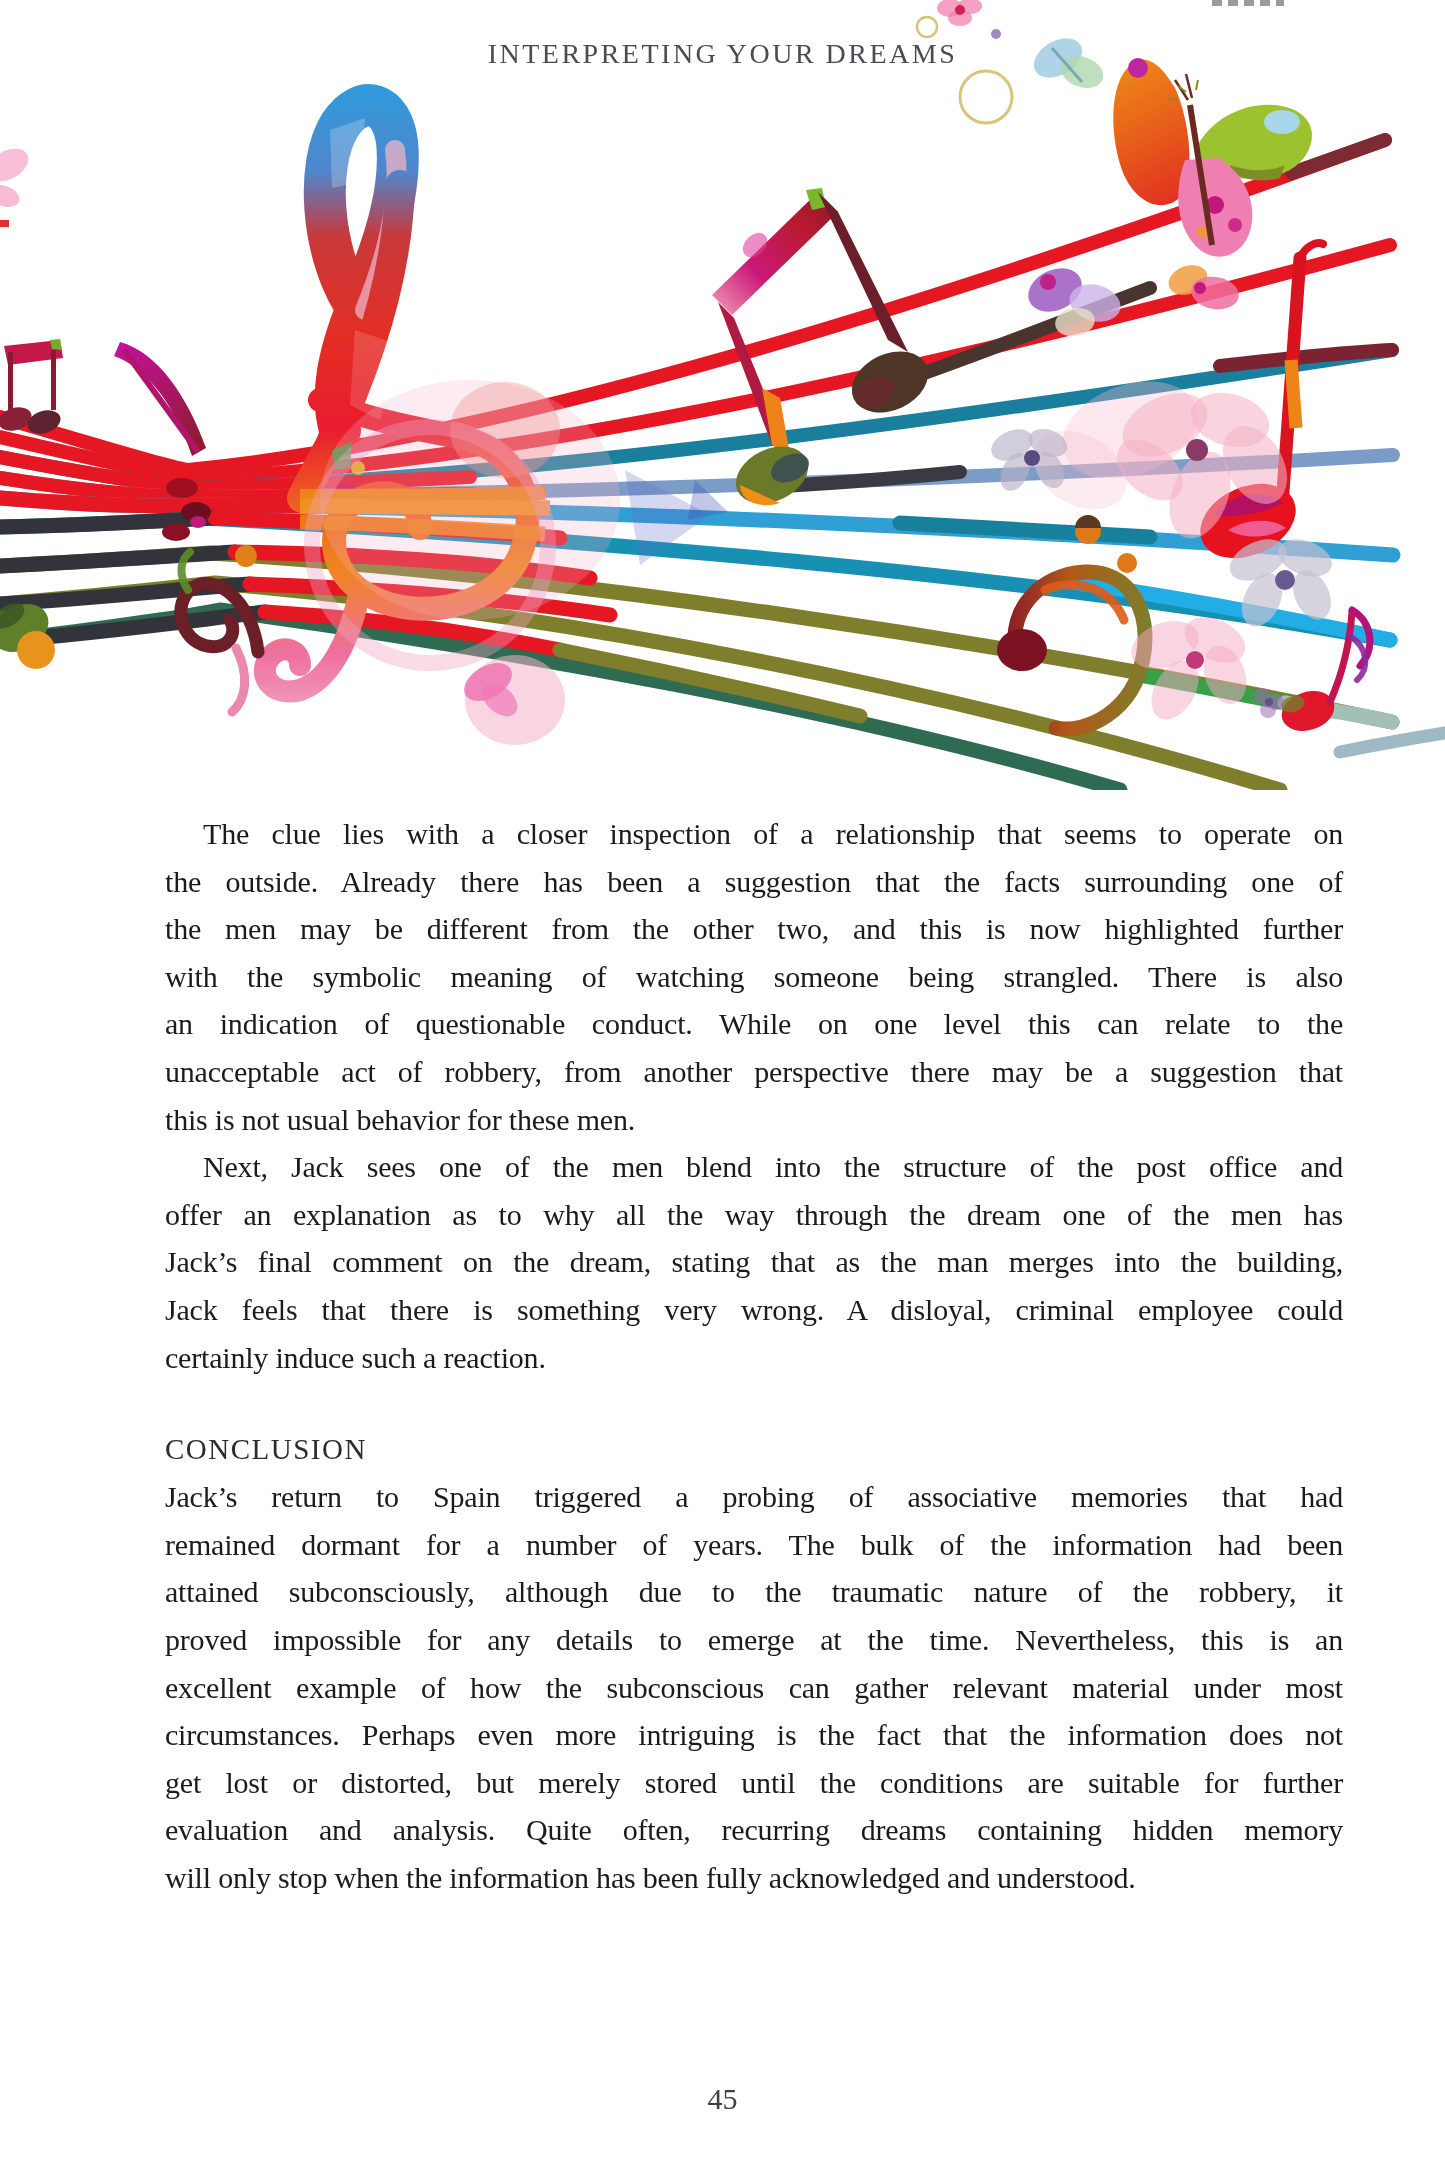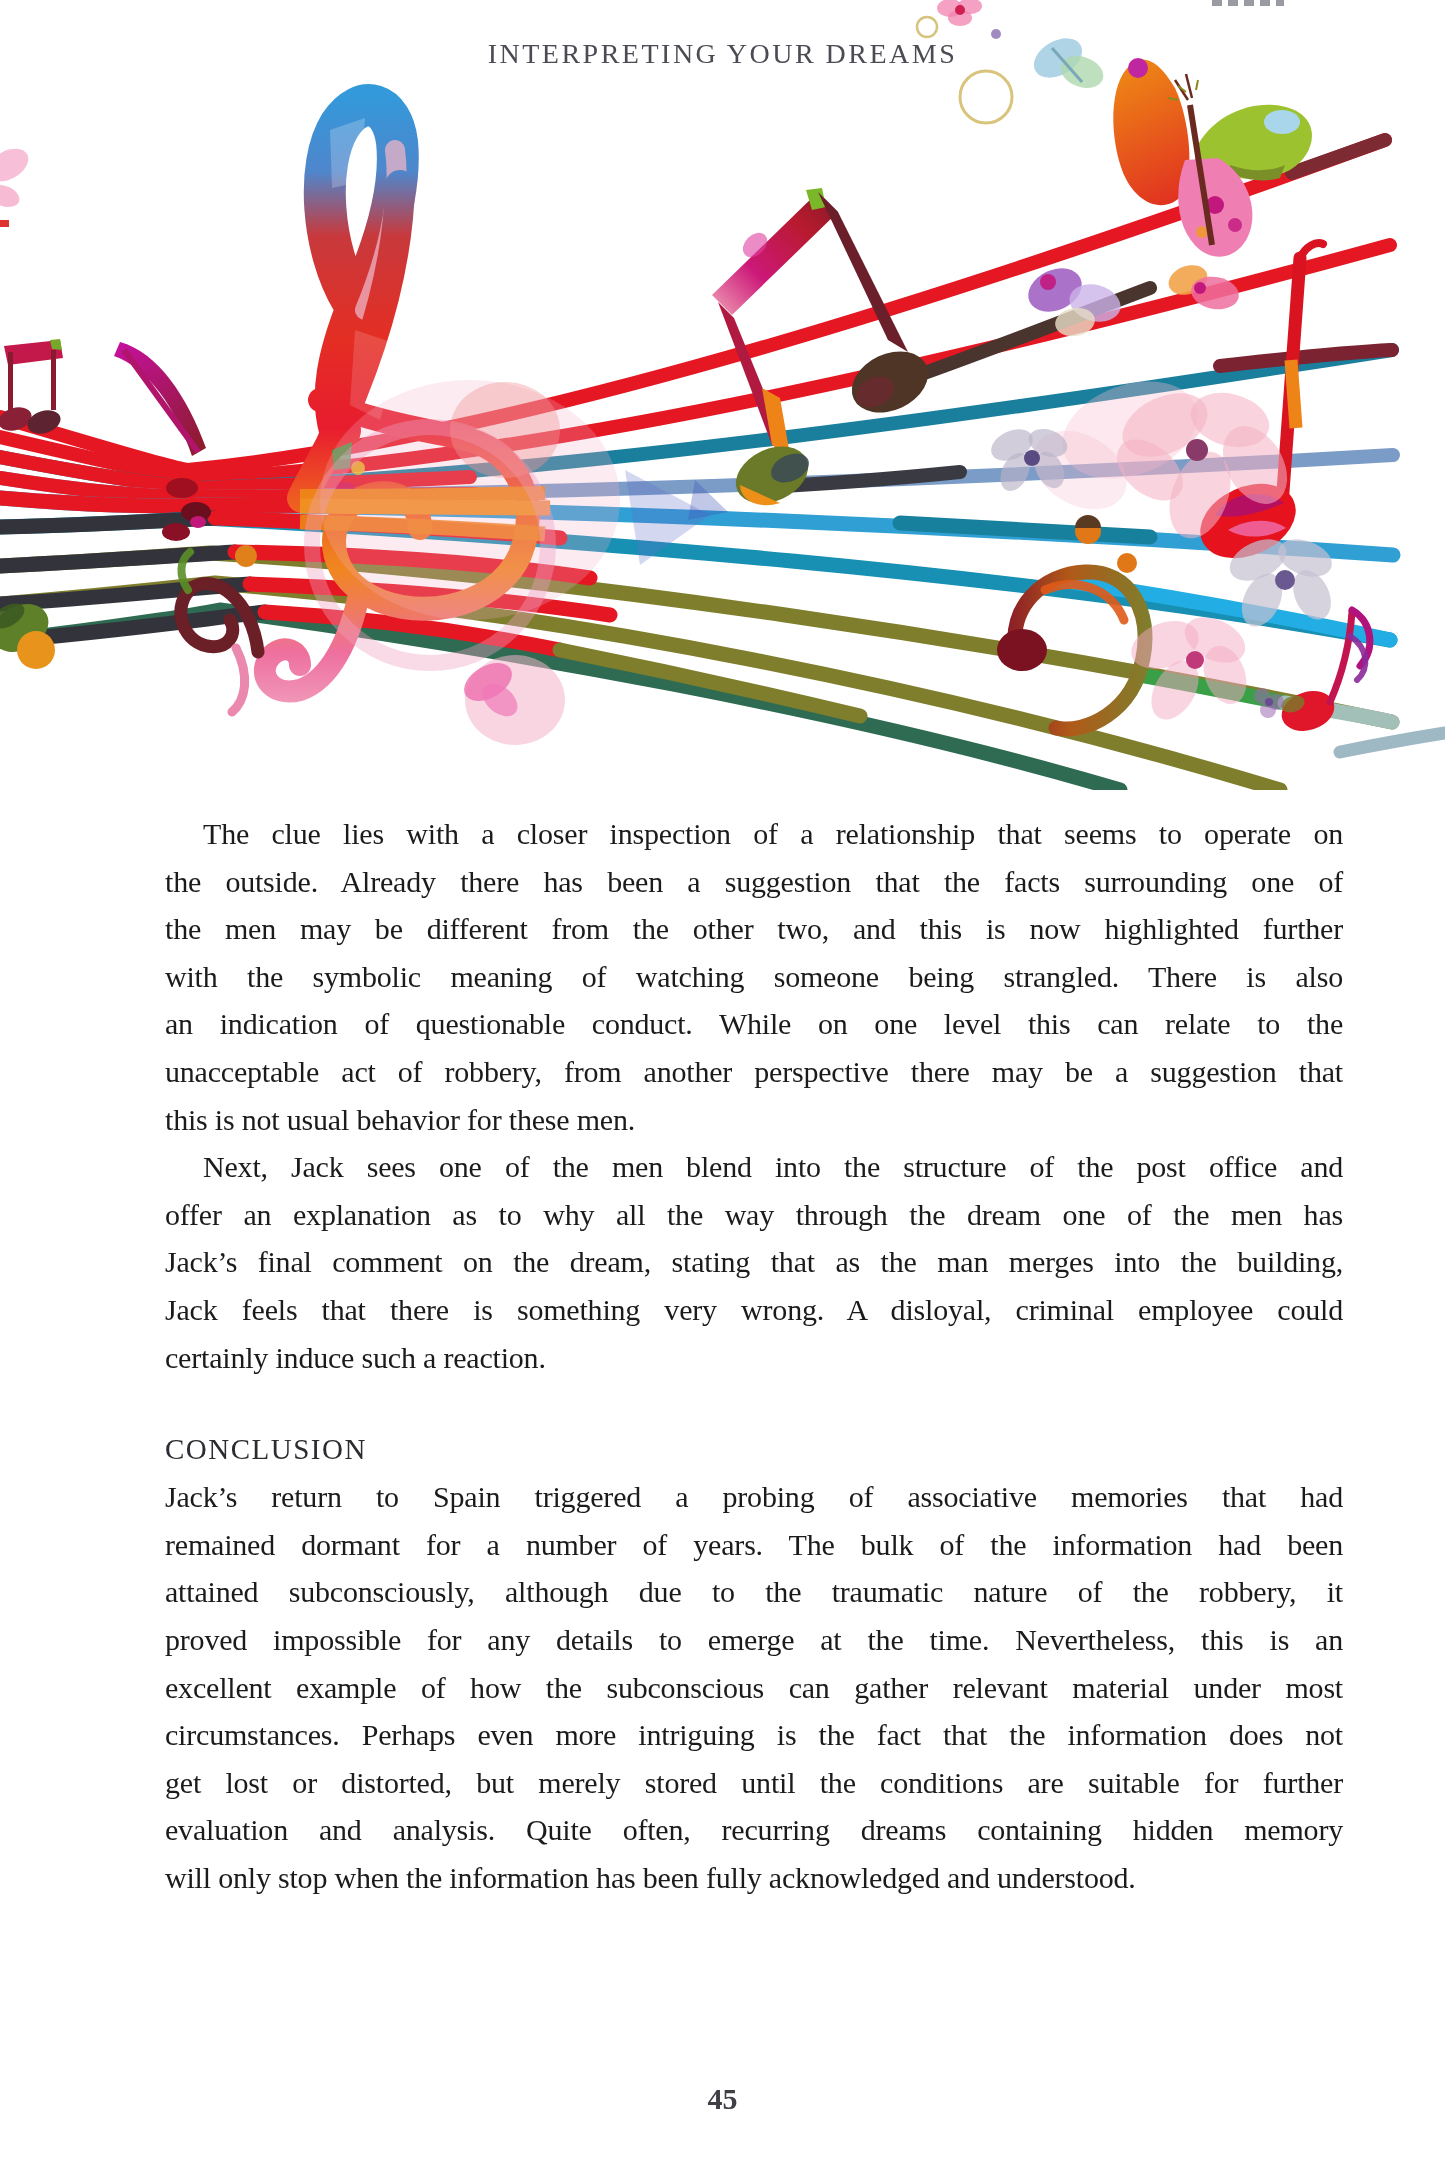--- a/index.html
+++ b/index.html
@@ -10,21 +10,21 @@
   .artwork{position:absolute;top:0;left:0;width:1445px;height:790px;}
   .article{position:absolute;top:810px;left:155px;width:1178px;color:#1b1b1d;
         font-size:30px;letter-spacing:-0.2px;margin-left:10px;}
   .tline{height:47.6px;line-height:47.6px;text-align:justify;text-align-last:justify;
         white-space:nowrap;}
   .tline.last{text-align-last:left;}
   .tline.indent{padding-left:38px;}
   .conclusion-heading{margin-top:44px;height:48px;line-height:48px;
         font-size:29px;letter-spacing:1.5px;color:#2b2b31;}
   .page-number{position:absolute;top:2082px;left:0;width:100%;text-align:center;
-        font-size:30px;color:#3f3f45;font-weight:bold;}
+        font-size:30px;color:#3f3f45;}
 </style>
 </head>
 <body>
 
 <div class="page">
 
   <svg class="artwork" viewBox="0 0 1445 790" xmlns="http://www.w3.org/2000/svg">
     <defs>
       <linearGradient id="clefGrad" gradientUnits="userSpaceOnUse" x1="0" y1="95" x2="0" y2="735">
         <stop offset="0" stop-color="#3399da"></stop>

